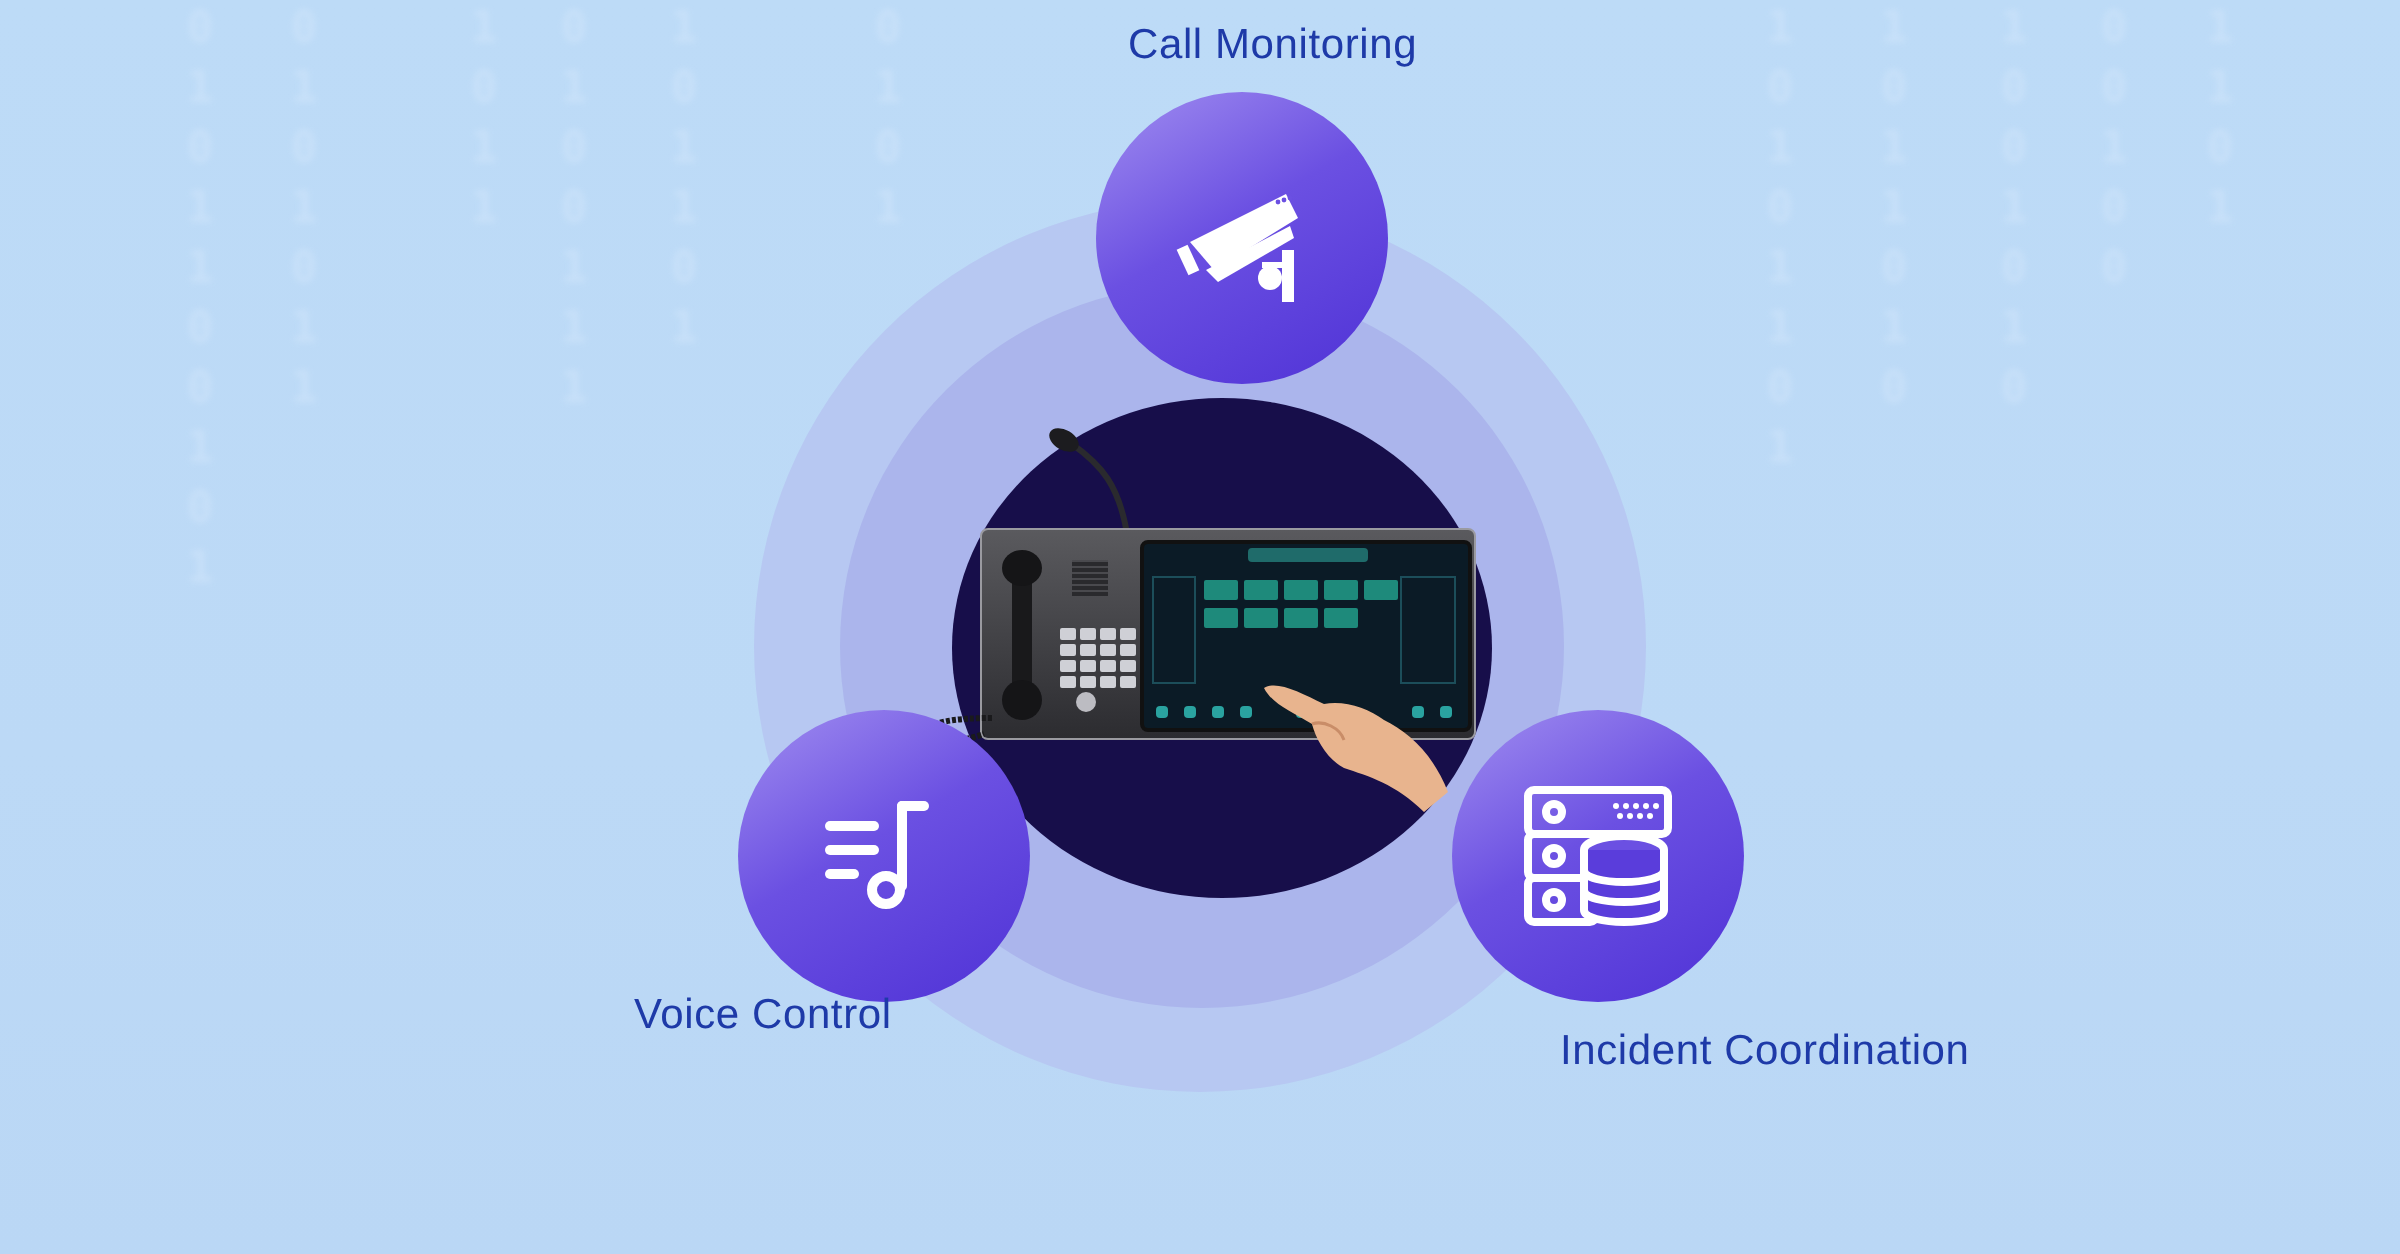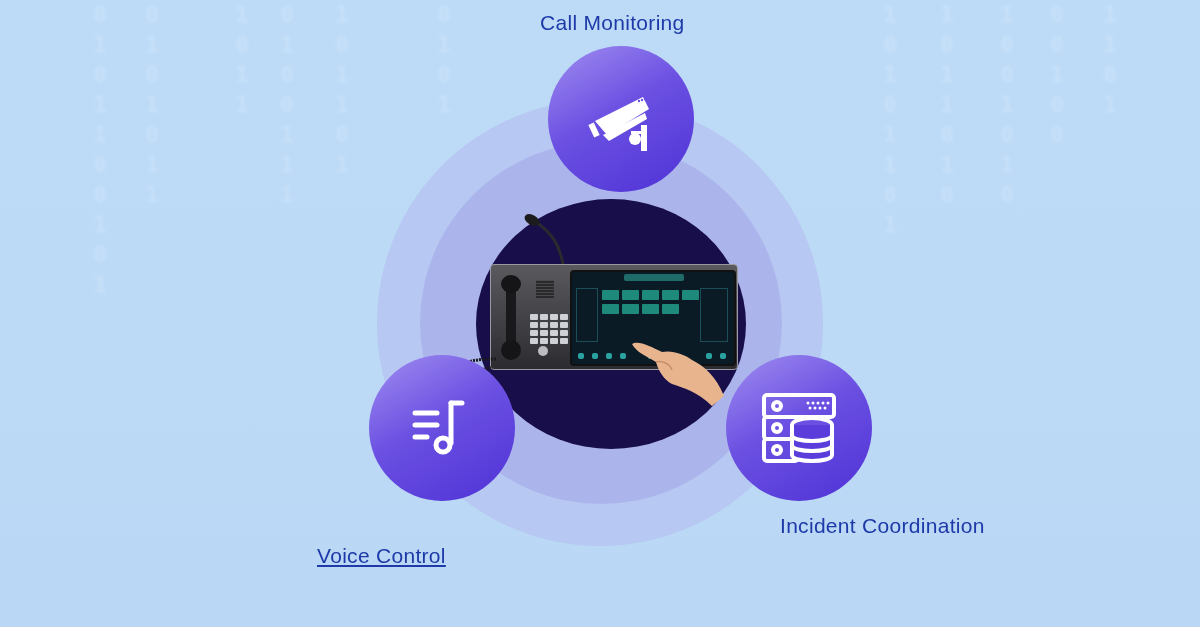--- a/index.html
+++ b/index.html
@@ -113,21 +113,21 @@
   </div>
 </div>
 <svg class="cord" viewBox="0 0 40 20">
   <path d="M38 4 C20 4, 2 6, 4 14 C6 18, 22 16, 34 12" stroke="#1a1a1c" stroke-width="3" fill="none" stroke-dasharray="2 1"></path>
 </svg>
 <svg class="hand" viewBox="0 0 100 72">
   <path d="M4 8 C10 4, 22 10, 34 16 C44 14, 56 18, 64 24 C76 30, 88 40, 96 60 L84 70 C70 56, 56 52, 44 48 C36 44, 30 34, 28 26 C18 20, 8 16, 4 8 Z" fill="#e8b48e"></path>
   <path d="M28 26 C34 24, 42 28, 44 34" stroke="#c98d68" stroke-width="1.5" fill="none"></path>
 </svg>
 
-<div class="label" style="left:540px;top:11px;">Call Monitoring</div>
+<div class="label" style="left:564px;top:11px;">Call Monitoring</div>
 <div class="feat" style="left:548px;top:46px;">
   <svg width="80" height="80" viewBox="0 0 80 80">
     <g fill="#fff">
       <polygon points="14,42 62,18 68,30 26,56"></polygon>
       <rect x="10" y="44" width="6" height="14" transform="rotate(-25 13 51)"></rect>
       <polygon points="22,56 64,34 66,40 28,62"></polygon>
       <circle cx="54" cy="60" r="6"></circle>
       <rect x="60" y="46" width="6" height="26"></rect>
       <rect x="50" y="52" width="12" height="3"></rect>
     </g>
@@ -144,21 +144,21 @@
     <g stroke="#fff" stroke-width="5" stroke-linecap="round" fill="none">
       <line x1="8" y1="20" x2="30" y2="20"></line>
       <line x1="8" y1="32" x2="30" y2="32"></line>
       <line x1="8" y1="44" x2="20" y2="44"></line>
       <line x1="44" y1="50" x2="44" y2="10"></line>
       <line x1="44" y1="10" x2="55" y2="10"></line>
       <circle cx="36" cy="52" r="7"></circle>
     </g>
   </svg>
 </div>
-<div class="label" style="left:317px;top:544px;text-decoration:underline;">Voice Control</div>
+<div class="label" style="left:317px;top:496px;">Voice Control</div>
 
 <div class="feat" style="left:726px;top:355px;">
   <svg width="78" height="78" viewBox="0 0 78 78">
     <g stroke="#fff" stroke-width="4" fill="none">
       <rect x="4" y="6" width="70" height="22" rx="3"></rect>
       <rect x="4" y="28" width="34" height="22" rx="3"></rect>
       <rect x="4" y="50" width="34" height="22" rx="3"></rect>
       <circle cx="17" cy="17" r="4"></circle>
       <circle cx="17" cy="39" r="4"></circle>
       <circle cx="17" cy="61" r="4"></circle>

